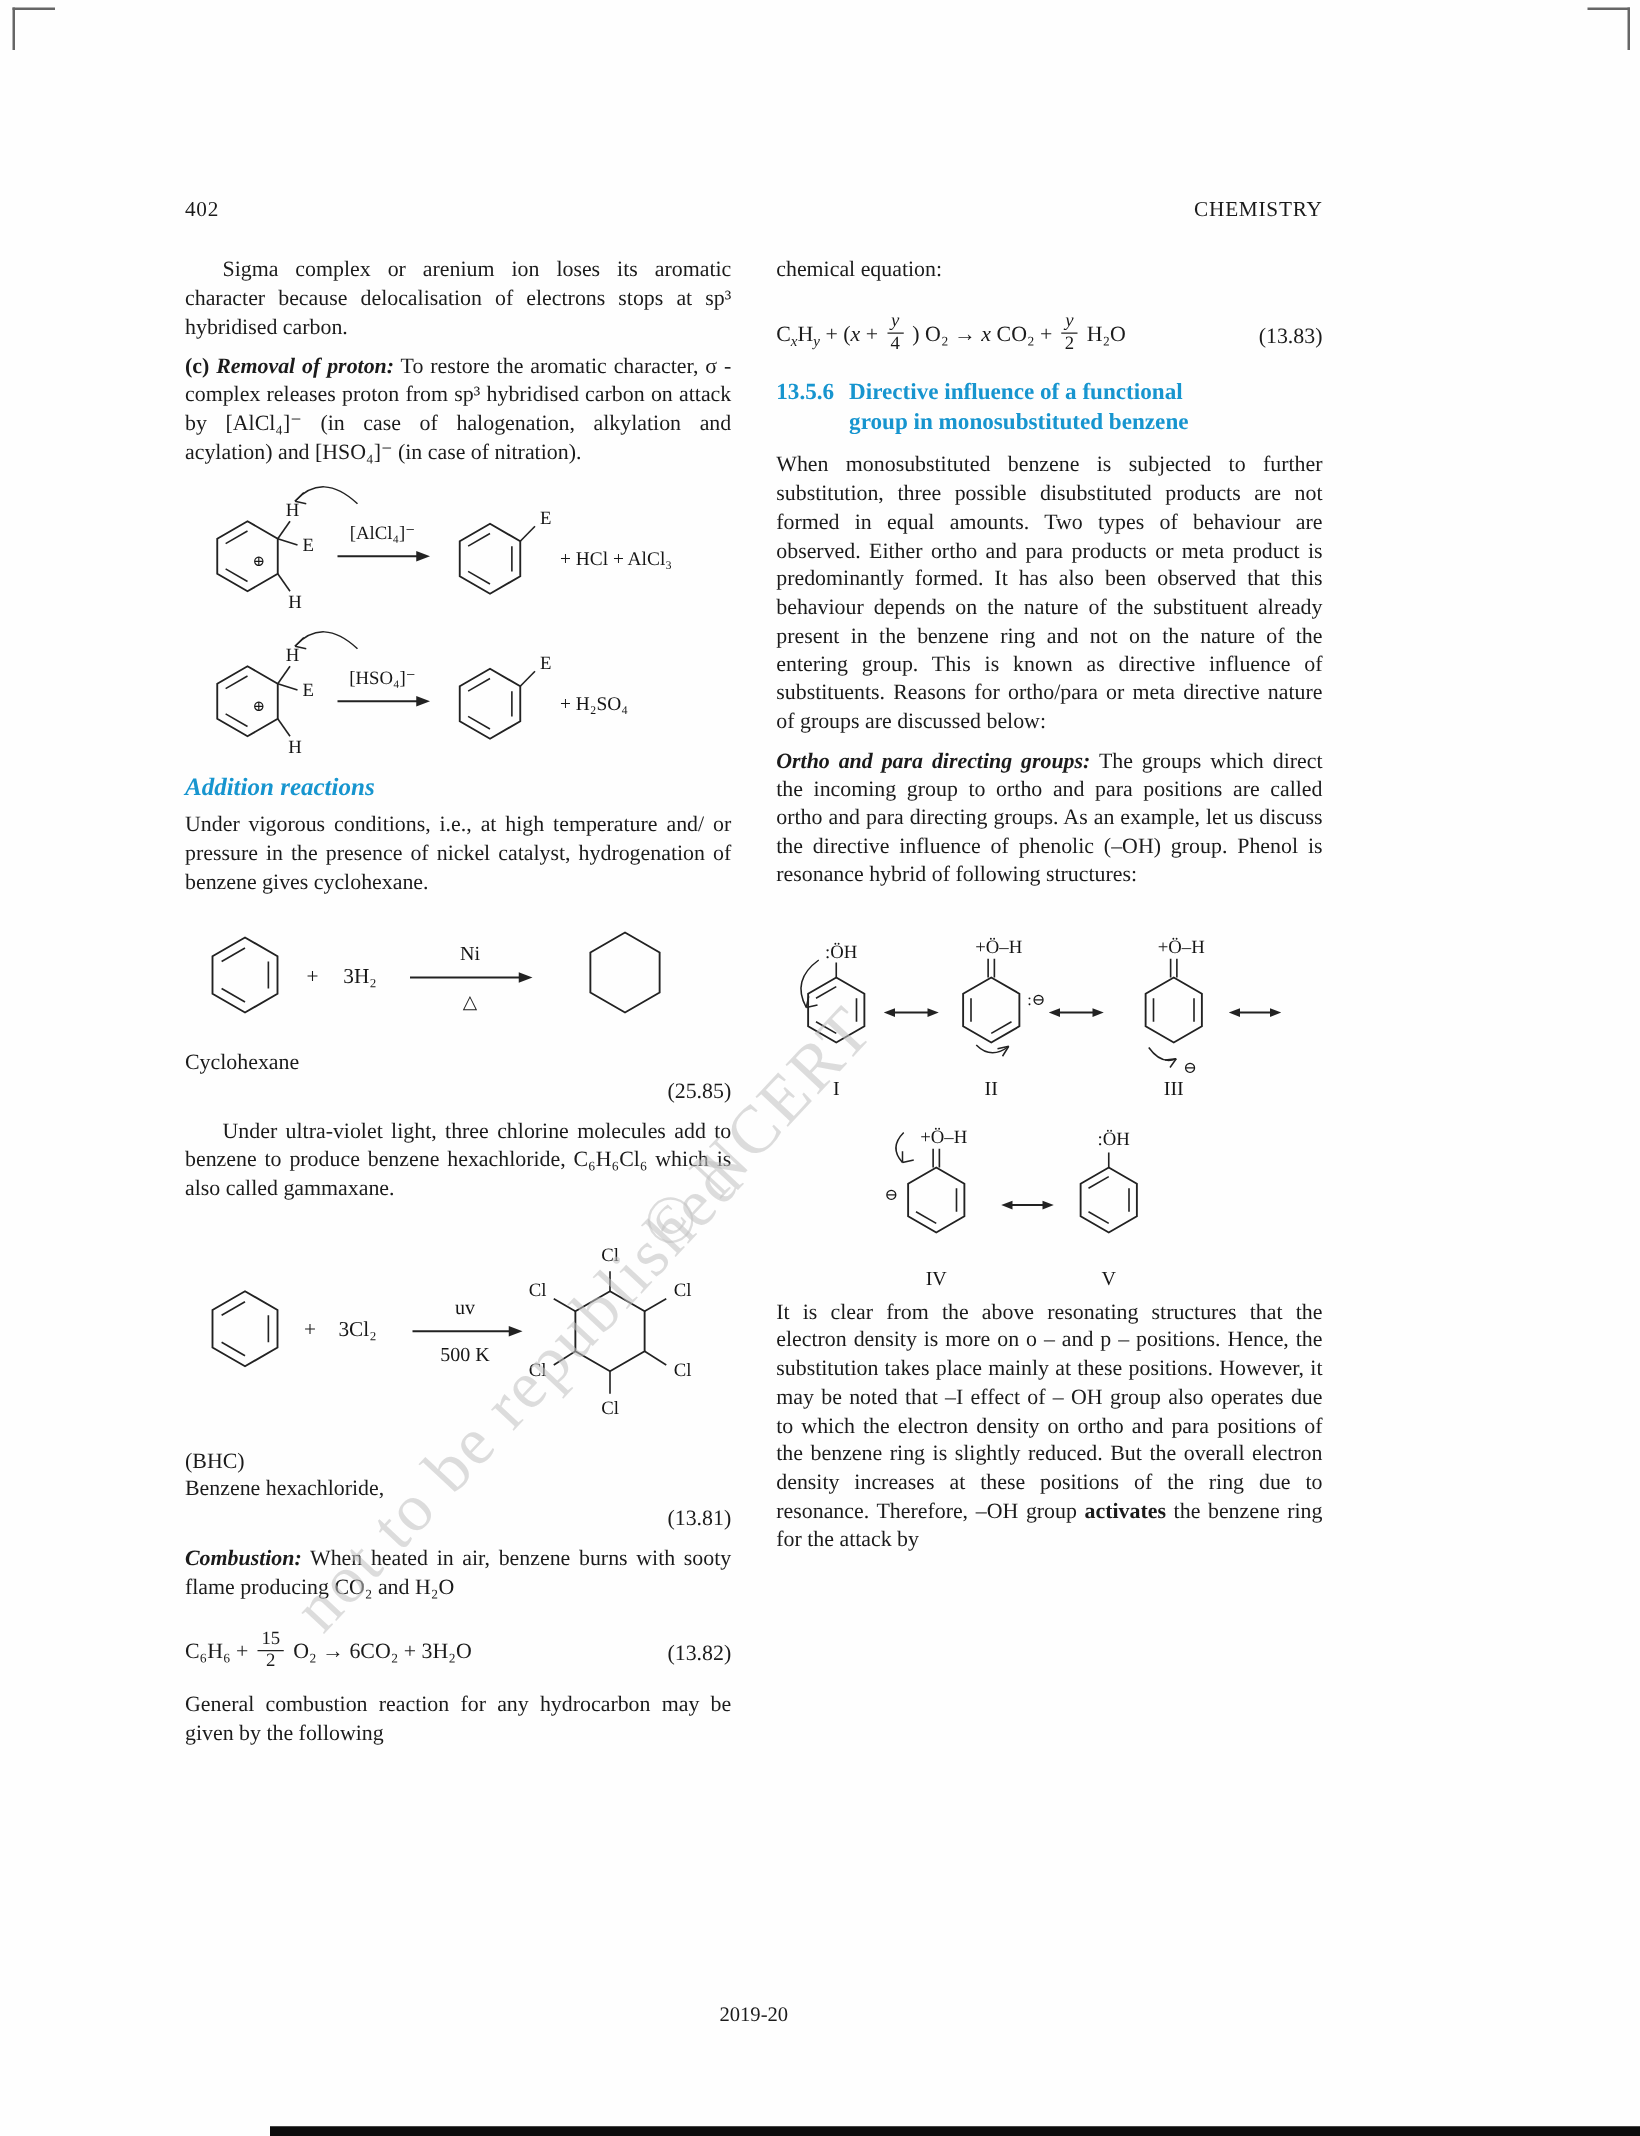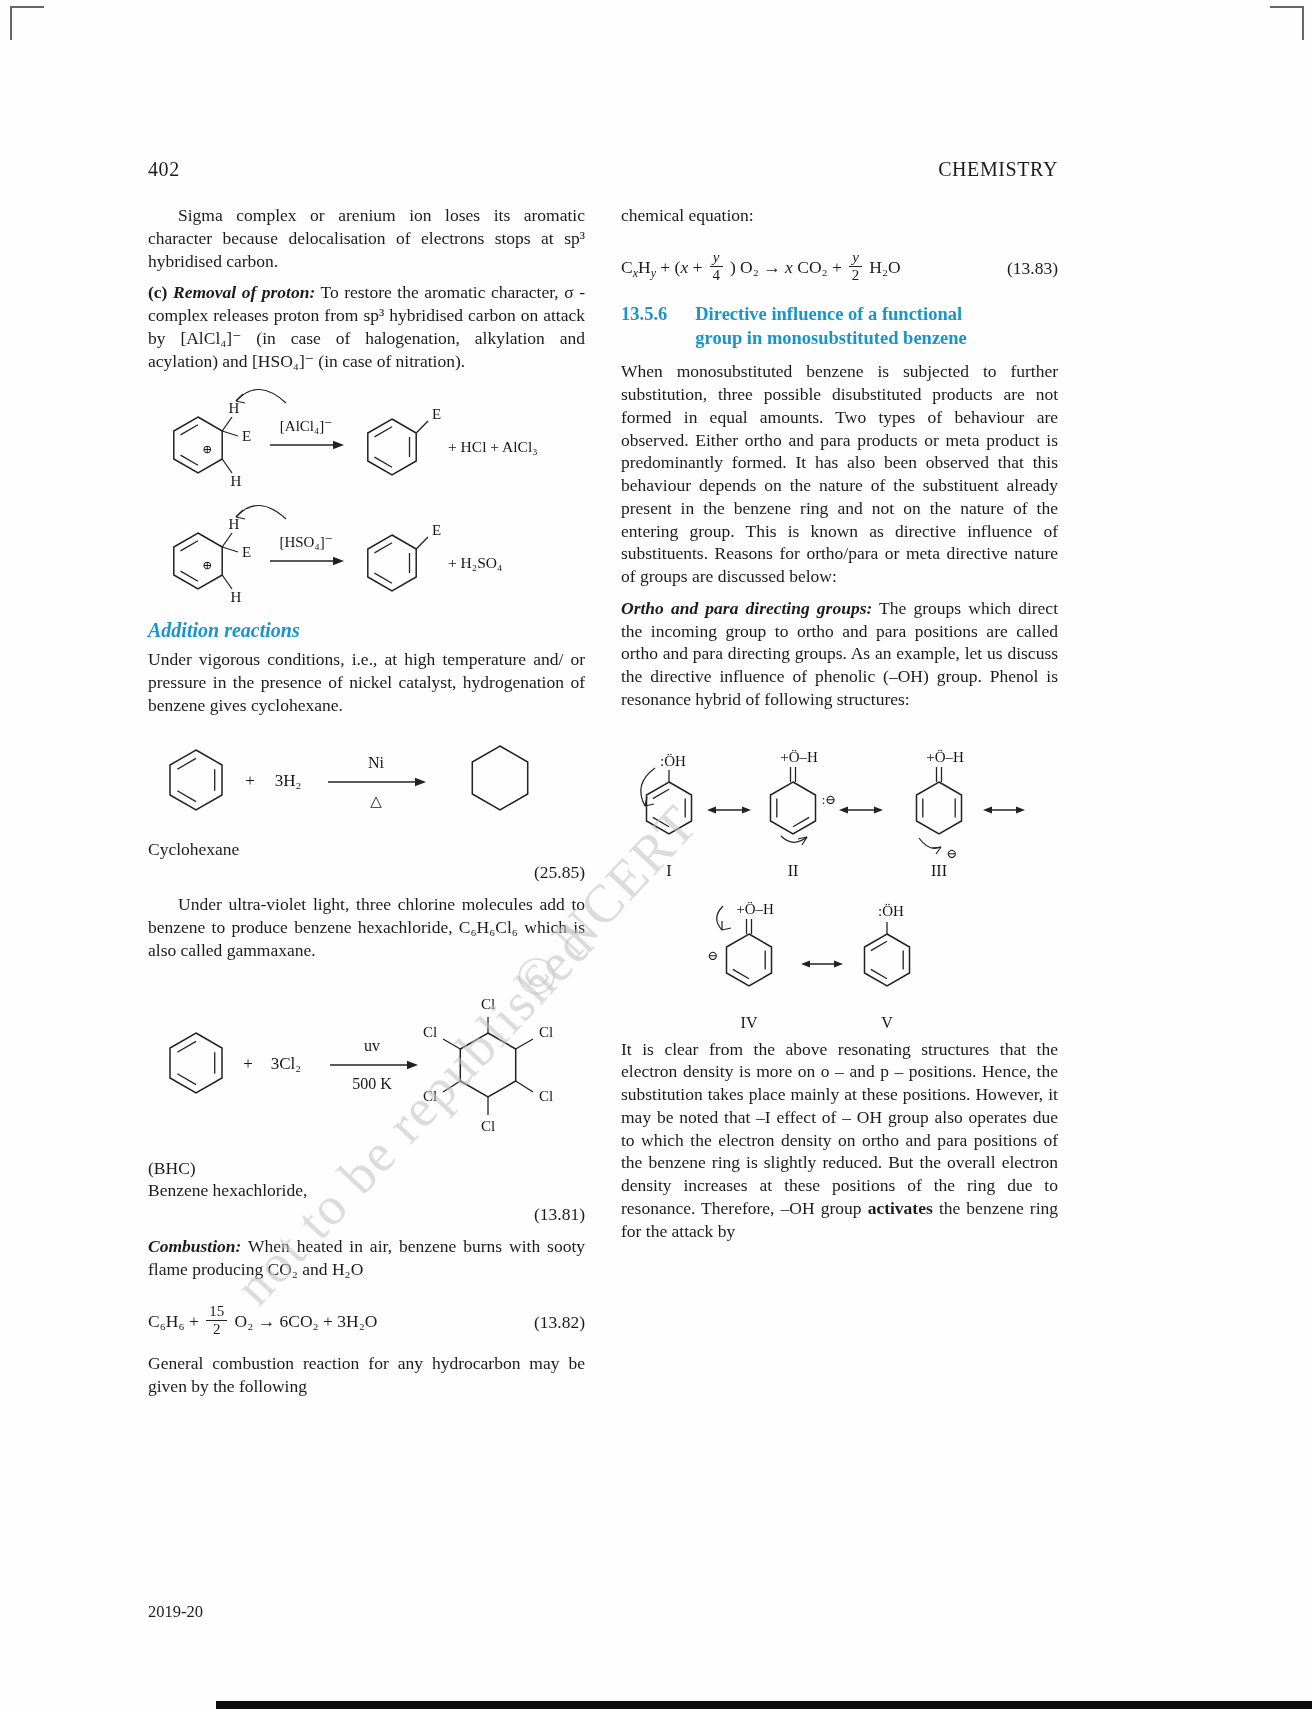--- a/index.html
+++ b/index.html
@@ -4,46 +4,46 @@
 <style>
   *{margin:0;padding:0;box-sizing:border-box}
   html,body{background:#fff}
   .page{position:relative;width:1312px;height:1709px;background:#fefefe;overflow:hidden;
         font-family:"Liberation Serif","DejaVu Serif",serif;color:#1b1b1b}
   .crop{position:absolute;width:34px;height:34px;border-color:#666}
   .crop-tl{left:10px;top:6px;border-left:2px solid #666;border-top:2px solid #666}
   .crop-tr{right:8px;top:6px;border-right:2px solid #666;border-top:2px solid #666}
   .bottom-bar{position:absolute;left:216px;right:0;bottom:0;height:8px;background:#0d0d0d}
   .header{position:absolute;top:158px;left:148px;width:910px;display:flex;justify-content:space-between;
-          font-size:20px;letter-spacing:.6px}
+          font-size:17px;letter-spacing:.6px}
   .col-left{position:absolute;top:204px;left:148px;width:437px}
   .col-right{position:absolute;top:204px;left:621px;width:437px}
   p{font-size:17.5px;line-height:1.3;text-align:justify;margin-bottom:9px}
   .indent{text-indent:30px}
   .lead{font-weight:700;font-style:italic}
   .lead-plain{font-weight:700}
   h3.addition{font-size:20px;color:#1795cf;font-weight:700;font-style:italic;margin:10px 0 6px}
-  .section-head{display:flex;gap:28px;font-size:18.5px;font-weight:700;color:#1795cf;margin:12px 0 10px;line-height:1.3}
+  .section-head{display:flex;gap:12px;font-size:18.5px;font-weight:700;color:#1795cf;margin:12px 0 10px;line-height:1.3}
   .eq-row{display:flex;justify-content:space-between;align-items:center;font-size:17.5px;margin:24px 0 12px}
   .frac{display:inline-flex;flex-direction:column;align-items:center;vertical-align:middle;
         font-size:15px;line-height:1.15;margin:0 3px;transform:translateY(-2px)}
   .frac .num{border-bottom:1.3px solid #222;padding:0 3px}
   .vsub{font-size:12px;font-style:italic;vertical-align:-4px}
   .vital{font-style:italic}
   .diagram-label{font-size:17.5px;text-align:left;line-height:1.3}
   .eq-num-line{font-size:17.5px;text-align:right;margin:2px 0 10px}
   svg{display:block;margin:4px 0}
   svg text{fill:#161616;font-family:"Liberation Serif","DejaVu Serif",serif}
   .ring polygon{fill:none;stroke:#222;stroke-width:1.5}
   .ring line{stroke:#222;stroke-width:1.3}
   .bond{stroke:#222;stroke-width:1.3}
   .arrow-line{stroke:#222;stroke-width:1.5}
   .ah{fill:#222}
   .curve{fill:none;stroke:#222;stroke-width:1.2}
-  .footer{position:absolute;top:1602px;left:148px;width:910px;font-size:16.5px}
+  .footer{position:absolute;top:1602px;left:148px;width:910px;text-align:center;font-size:16.5px}
   .wm{position:absolute;white-space:nowrap;color:#c2c2c2;opacity:.55;letter-spacing:2px;
       font-size:54px;pointer-events:none;z-index:3;transform-origin:left bottom;transform:rotate(-47deg)}
   .wm1{left:545px;top:950px}
   .wm2{left:268px;top:1255px}
 </style>
 </head>
 <body>
 
 <div class="page">
 

